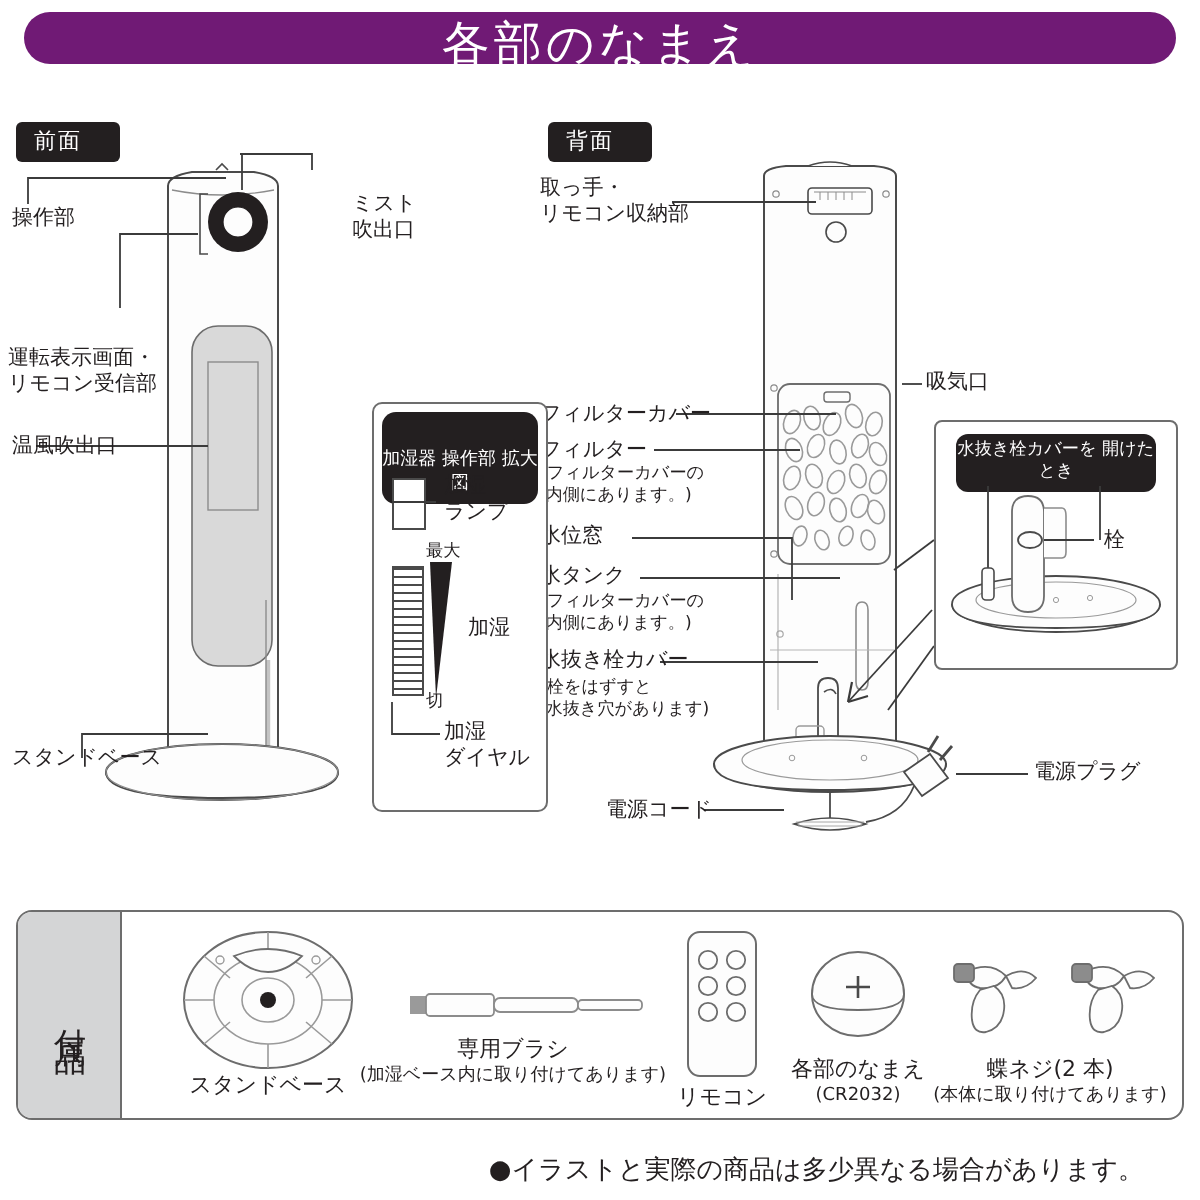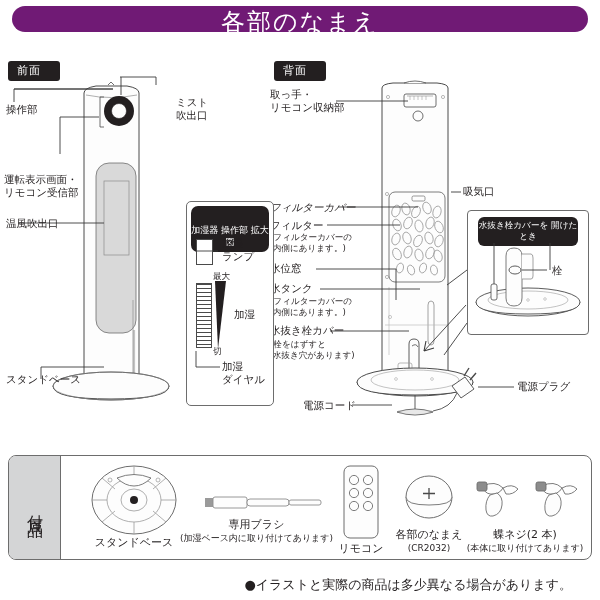--- a/index.html
+++ b/index.html
@@ -254,21 +254,21 @@
   <div class="lbl" style="left:6px; top:48px;">操作部</div>
   <div class="lbl" style="left:176px; top:41px;">ミスト
 吹出口</div>
   <div class="lbl" style="left:4px; top:93px;margin-top:25px;">運転表示画面・
 リモコン受信部</div>
   <div class="lbl" style="left:6px; top:162px;">温風吹出口</div>
   <div class="lbl" style="left:6px; top:318px;">スタンドベース</div>
 
   <div class="lbl" style="left:270px; top:33px;">取っ手・
 リモコン収納部</div>
-  <div class="lbl" style="left:270px; top:146px;font-style:italic;">フィルターカバー</div>
+  <div class="lbl" style="left:270px; top:146px;">フィルターカバー</div>
   <div class="lbl" style="left:270px; top:164px;">フィルター</div>
   <div class="lbl sm" style="left:270px; top:177px;">(フィルターカバーの
  内側にあります。)</div>
   <div class="lbl" style="left:270px; top:207px;">水位窓</div>
   <div class="lbl" style="left:270px; top:227px;">水タンク</div>
   <div class="lbl sm" style="left:270px; top:241px;">(フィルターカバーの
  内側にあります。)</div>
   <div class="lbl" style="left:270px; top:269px;">水抜き栓カバー</div>
   <div class="lbl sm" style="left:270px; top:284px;">(栓をはずすと
  水抜き穴があります)</div>

